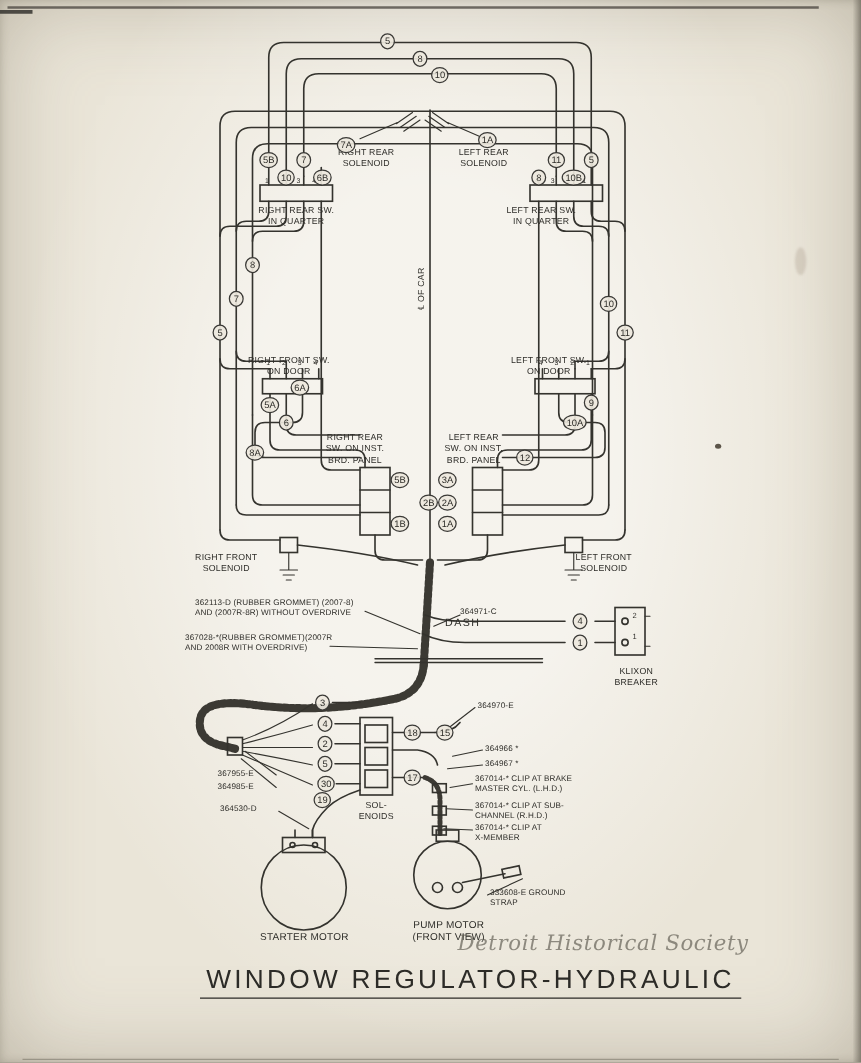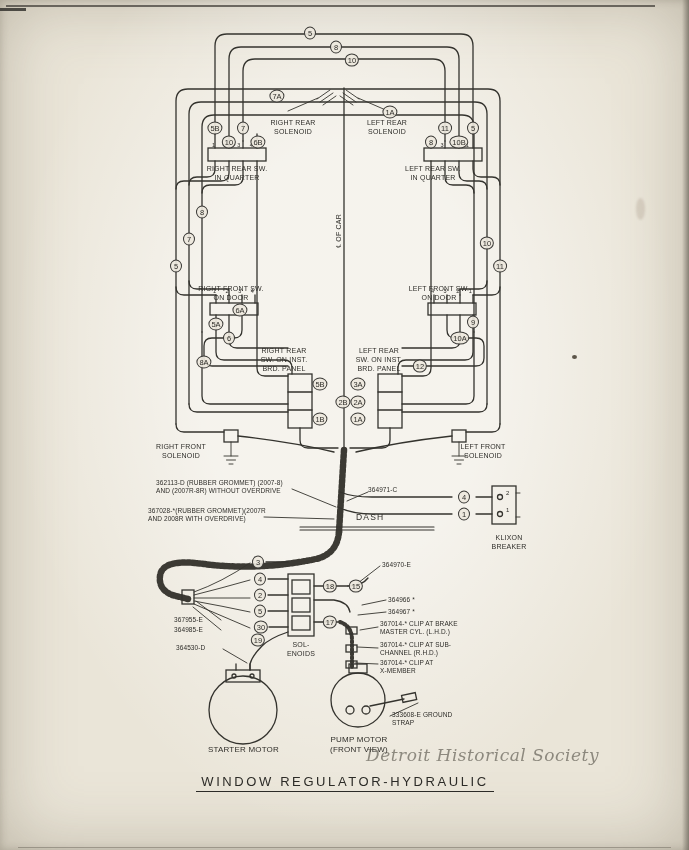--- a/index.html
+++ b/index.html
@@ -27,21 +27,21 @@
   .rot{transform:rotate(-90deg);transform-origin:center;}
   .trow{position:absolute;font-size:5.5px;word-spacing:8px;letter-spacing:0;color:#2e2d29;}
   .tiny{position:absolute;font-size:6px;}
   .co{position:absolute;transform:translate(-50%,-50%);min-width:12px;height:13px;line-height:12px;
       border:1.1px solid #3a3936;border-radius:50%;background:rgba(237,232,221,.92);
       font-size:7.5px;text-align:center;padding:0 2px;box-sizing:border-box;}
   .dash-lbl{position:absolute;font-size:8.5px;letter-spacing:1.2px;}
   .watermark{position:absolute;left:366px;top:745px;font-family:"DejaVu Serif", serif;font-style:italic;
       font-size:17px;color:rgba(82,79,70,.62);letter-spacing:.5px;white-space:nowrap;}
   .title-wrap{position:absolute;left:160px;top:772px;width:370px;text-align:center;}
-  .title-line{display:inline-block;font-size:13px;letter-spacing:2.6px;color:#2c2b27;
+  .title-line{display:inline-block;font-size:21px;letter-spacing:2.6px;color:#2c2b27;
       border-bottom:1.7px solid #2c2b27;padding:0 5px 2px;margin-bottom:5px;white-space:nowrap;}
 </style>
 </head>
 <body>
 
 <div class="page">
   <div class="paper-glow"></div>
   <div class="edge-top"></div>
   <div class="edge-right"></div>
   <div class="edge-bottom"></div>
@@ -217,21 +217,21 @@
 SOLENOID</div>
   <div class="lbl" style="left:452px;top:442px;width:62px;">LEFT FRONT
 SOLENOID</div>
   <div class="lbl" style="left:478px;top:533px;width:62px;">KLIXON
 BREAKER</div>
   <div class="lbl" style="left:282px;top:640px;width:38px;">SOL-
 ENOIDS</div>
   <div class="lbl" style="left:196px;top:745px;width:95px;font-size:8px;">STARTER MOTOR</div>
   <div class="lbl" style="left:318px;top:735px;width:82px;font-size:8px;">PUMP MOTOR
 (FRONT VIEW)</div>
-  <div class="dash-lbl" style="left:356px;top:512px;text-align:right;">DASH</div>
+  <div class="dash-lbl" style="left:356px;top:493px;text-align:right;">DASH</div>
 
   <div class="ann" style="left:156px;top:479px;">362113-D (RUBBER GROMMET) (2007-8)
 AND (2007R-8R) WITHOUT OVERDRIVE</div>
   <div class="ann" style="left:368px;top:486px;">364971-C</div>
   <div class="ann" style="left:148px;top:507px;">367028-*(RUBBER GROMMET)(2007R
 AND 2008R WITH OVERDRIVE)</div>
   <div class="ann" style="left:382px;top:561px;">364970-E</div>
   <div class="ann" style="left:174px;top:616px;">367955-E</div>
   <div class="ann" style="left:174px;top:626px;">364985-E</div>
   <div class="ann" style="left:176px;top:644px;">364530-D</div>
@@ -254,21 +254,21 @@
   <div class="tiny" style="left:506px;top:490px;">2</div>
   <div class="tiny" style="left:506px;top:507px;">1</div>
 
   <div class="co" style="left:310px;top:33px;">5</div>
   <div class="co" style="left:336px;top:47px;">8</div>
   <div class="co" style="left:352px;top:60px;">10</div>
   <div class="co" style="left:215px;top:128px;">5B</div>
   <div class="co" style="left:243px;top:128px;">7</div>
   <div class="co" style="left:229px;top:142px;">10</div>
   <div class="co" style="left:258px;top:142px;">6B</div>
-  <div class="co" style="left:277px;top:96px;">7A</div>
+  <div class="co" style="left:277px;top:116px;">7A</div>
   <div class="co" style="left:390px;top:112px;">1A</div>
   <div class="co" style="left:445px;top:128px;">11</div>
   <div class="co" style="left:473px;top:128px;">5</div>
   <div class="co" style="left:431px;top:142px;">8</div>
   <div class="co" style="left:459px;top:142px;">10B</div>
   <div class="co" style="left:202px;top:212px;">8</div>
   <div class="co" style="left:189px;top:239px;">7</div>
   <div class="co" style="left:176px;top:266px;">5</div>
   <div class="co" style="left:487px;top:243px;">10</div>
   <div class="co" style="left:500px;top:266px;">11</div>

